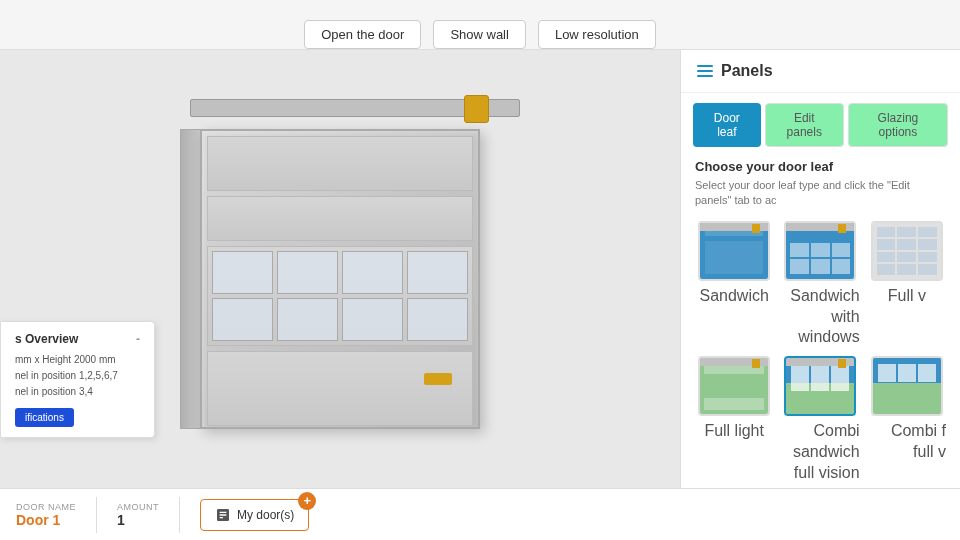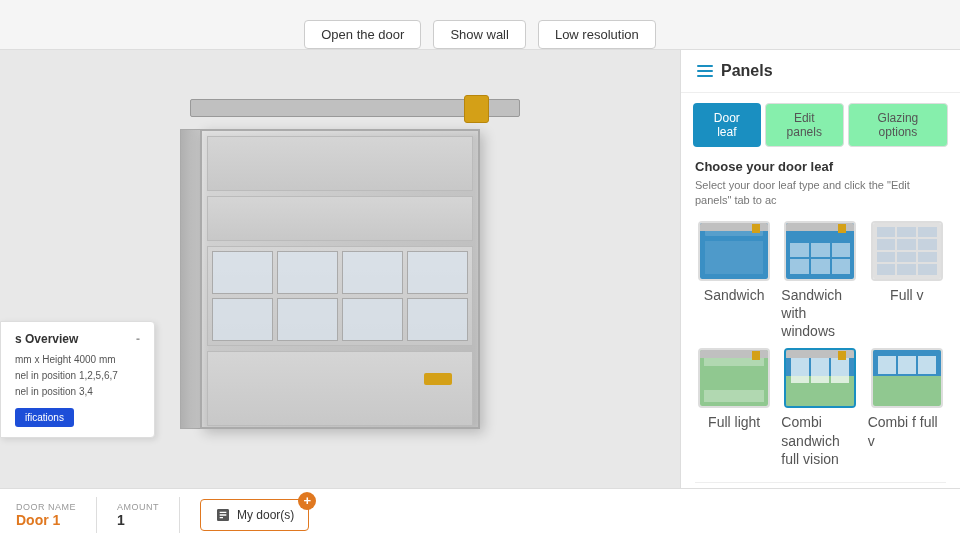--- a/index.html
+++ b/index.html
@@ -327,23 +327,23 @@
       border: 2px solid #ddd;
       border-radius: 4px;
       overflow: hidden;
       margin-bottom: 5px;
       position: relative;
     }
     .leaf-thumb.selected {
       border-color: #1a8fc1;
     }
     .leaf-label {
-      font-size: 14px;
+      font-size: 16px;
       color: #555;
-      text-align: left;
+      text-align: right;
       line-height: 1.3;
     }
 
     
     .thumb-sandwich {
       background: linear-gradient(180deg, #3a8fc4 0%, #3a8fc4 100%);
       width: 100%; height: 100%;
       position: relative;
     }
     .thumb-sandwich::before {
@@ -529,21 +529,21 @@
         </div>
       </div>
     </div>
 
     <div class="overview-panel">
       <div class="overview-title">
         <span>s Overview</span>
         <span style="cursor:pointer;color:#999;">-</span>
       </div>
       <div class="overview-text">
-        <div>mm x Height 4000 mm</div>
+        <div>mm x Height 2000 mm</div>
         <div>nel in position 1,2,5,6,7</div>
         <div>nel in position 3,4</div>
       </div>
       <button class="spec-btn">ifications</button>
     </div>
 
   </div>
 
   <div class="right-panel">
 

